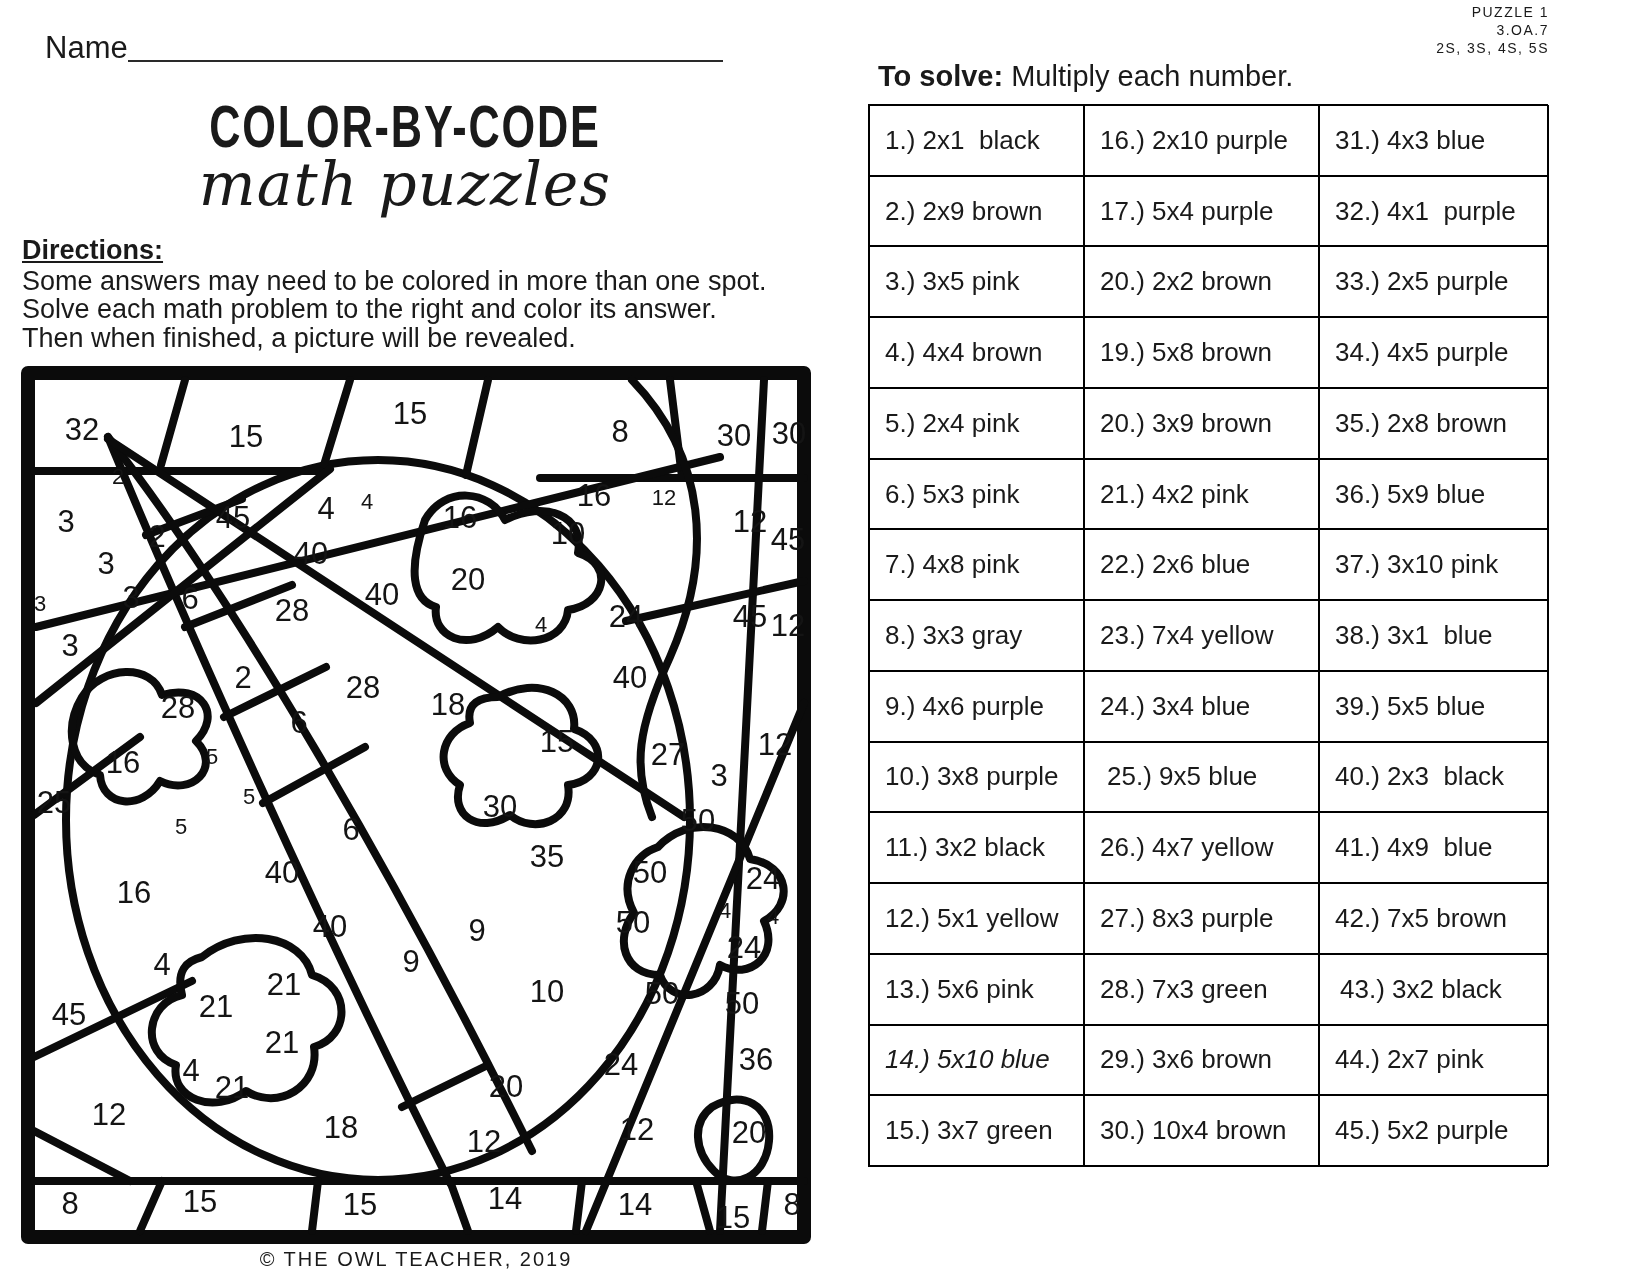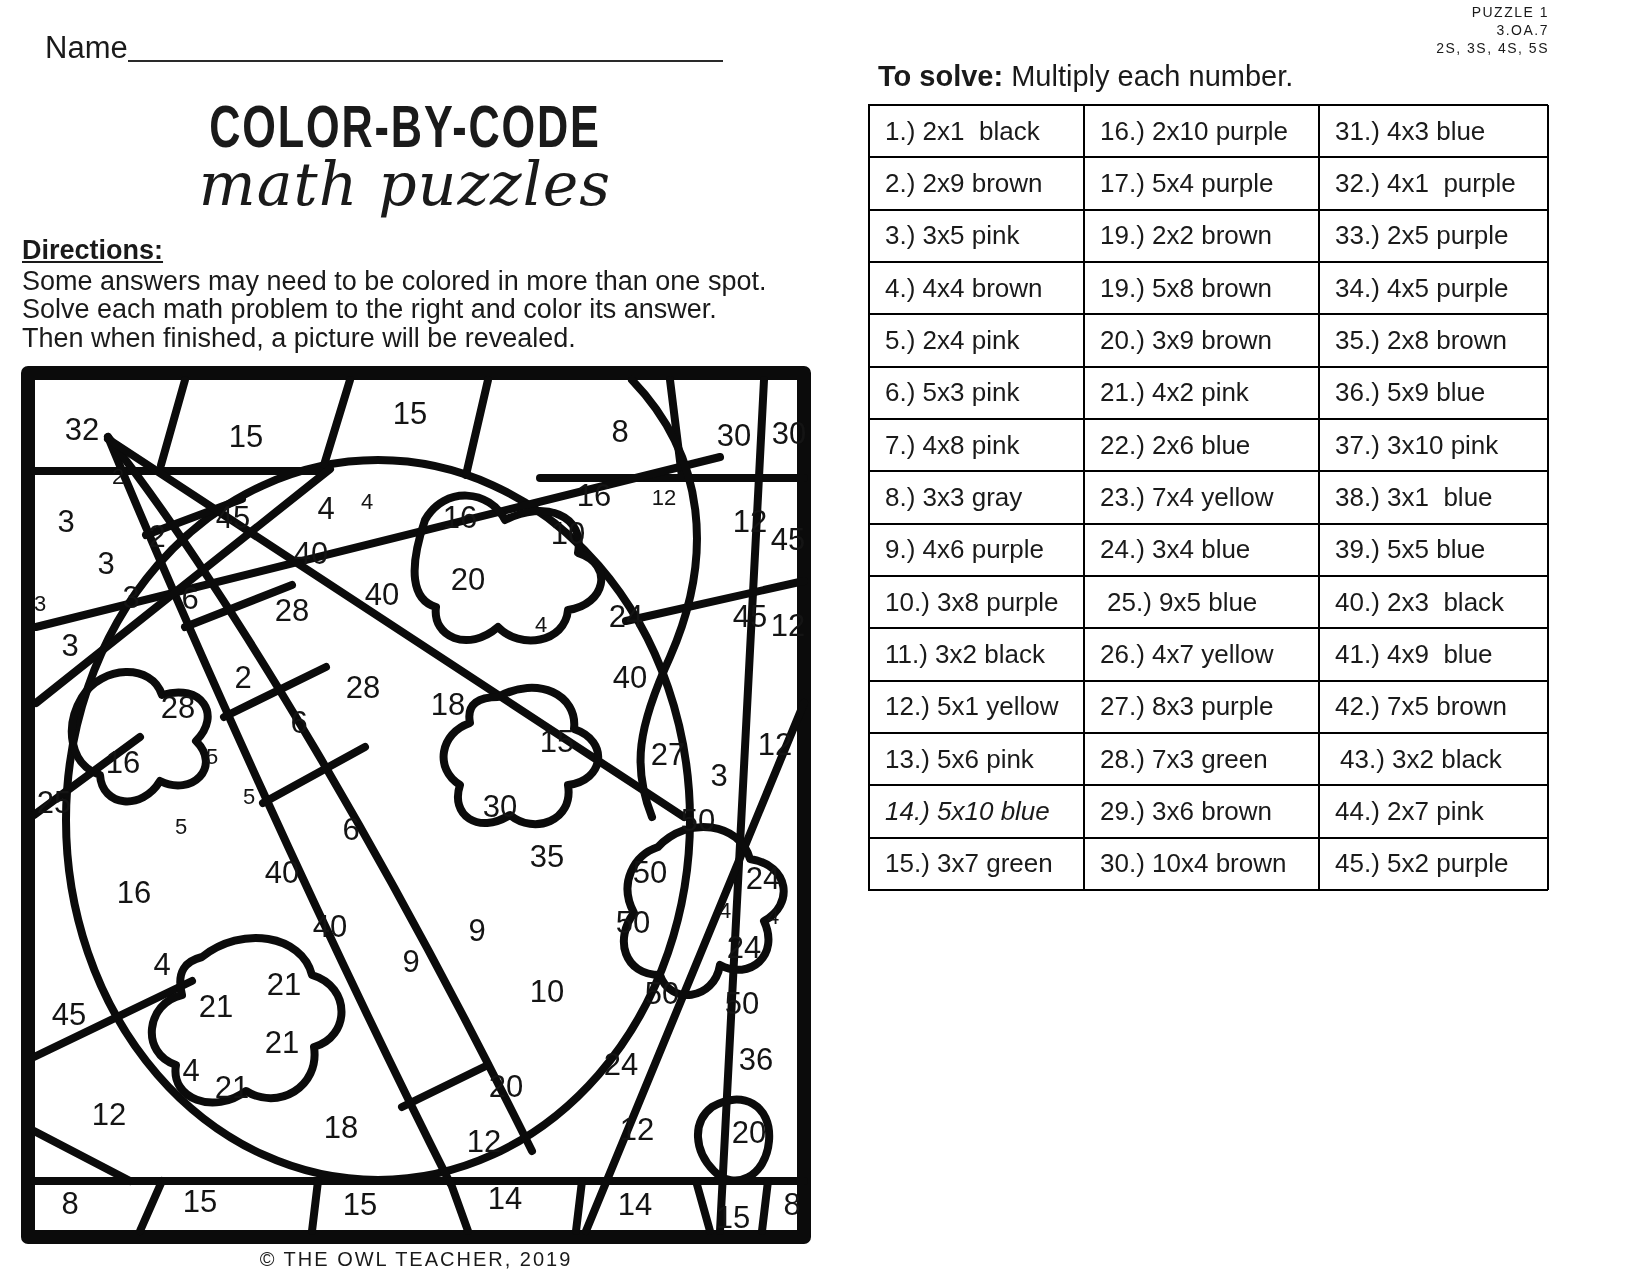--- a/index.html
+++ b/index.html
@@ -20,21 +20,21 @@
 
   
   .directions{position:absolute;left:22px;top:236px;font-size:27px;line-height:1.06;}
   .directions .head{font-weight:700;text-decoration:underline;margin-bottom:2px;}
 
   
   .solve-line{position:absolute;left:878px;top:60px;font-size:29px;}
   .solve-line .b{font-weight:700;}
 
   
-  .ptable{position:absolute;left:868px;top:104px;width:680px;height:787px;
+  .ptable{position:absolute;left:868px;top:104px;width:680px;height:1063px;
           display:grid;grid-template-columns:215px 235px 230px;grid-template-rows:repeat(15,1fr);
           border:1.5px solid #000;box-sizing:border-box;}
   .ptable .cell{border:1.5px solid #000;display:flex;align-items:center;padding-left:15px;
                 font-size:26px;box-sizing:border-box;white-space:pre;}
 
   
   .puzzle{position:absolute;left:20px;top:365px;width:792px;height:880px;}
   .puzzle svg{display:block;}
   .puzzle text{font-family:"Liberation Sans",sans-serif;fill:#141414;}
 
@@ -82,21 +82,21 @@
       <div class="cell" style="grid-area: 8 / 1;">8.) 3x3 gray</div>
       <div class="cell" style="grid-area: 9 / 1;">9.) 4x6 purple</div>
       <div class="cell" style="grid-area: 10 / 1;">10.) 3x8 purple</div>
       <div class="cell" style="grid-area: 11 / 1;">11.) 3x2 black</div>
       <div class="cell" style="grid-area: 12 / 1;">12.) 5x1 yellow</div>
       <div class="cell" style="grid-area: 13 / 1;">13.) 5x6 pink</div>
       <div class="cell" style="grid-area: 14 / 1; font-style: italic;">14.) 5x10 blue</div>
       <div class="cell" style="grid-area: 15 / 1;">15.) 3x7 green</div>
       <div class="cell" style="grid-area: 1 / 2;">16.) 2x10 purple</div>
       <div class="cell" style="grid-area: 2 / 2;">17.) 5x4 purple</div>
-      <div class="cell" style="grid-area: 3 / 2;">19.) 2x2 brown</div>
+      <div class="cell" style="grid-area: 3 / 2;">20.) 2x2 brown</div>
       <div class="cell" style="grid-area: 4 / 2;">19.) 5x8 brown</div>
       <div class="cell" style="grid-area: 5 / 2;">20.) 3x9 brown</div>
       <div class="cell" style="grid-area: 6 / 2;">21.) 4x2 pink</div>
       <div class="cell" style="grid-area: 7 / 2;">22.) 2x6 blue</div>
       <div class="cell" style="grid-area: 8 / 2;">23.) 7x4 yellow</div>
       <div class="cell" style="grid-area: 9 / 2;">24.) 3x4 blue</div>
       <div class="cell" style="grid-area: 10 / 2; padding-left: 22px;">25.) 9x5 blue</div>
       <div class="cell" style="grid-area: 11 / 2;">26.) 4x7 yellow</div>
       <div class="cell" style="grid-area: 12 / 2;">27.) 8x3 purple</div>
       <div class="cell" style="grid-area: 13 / 2;">28.) 7x3 green</div>

